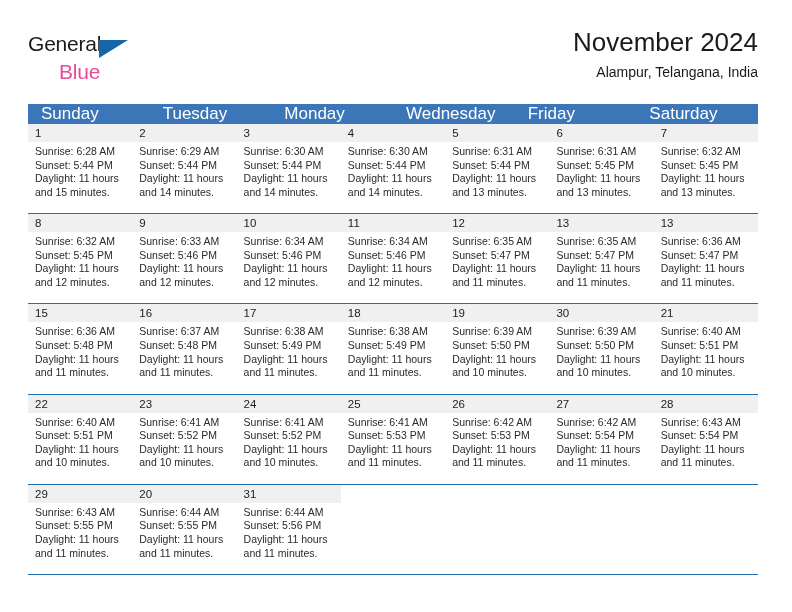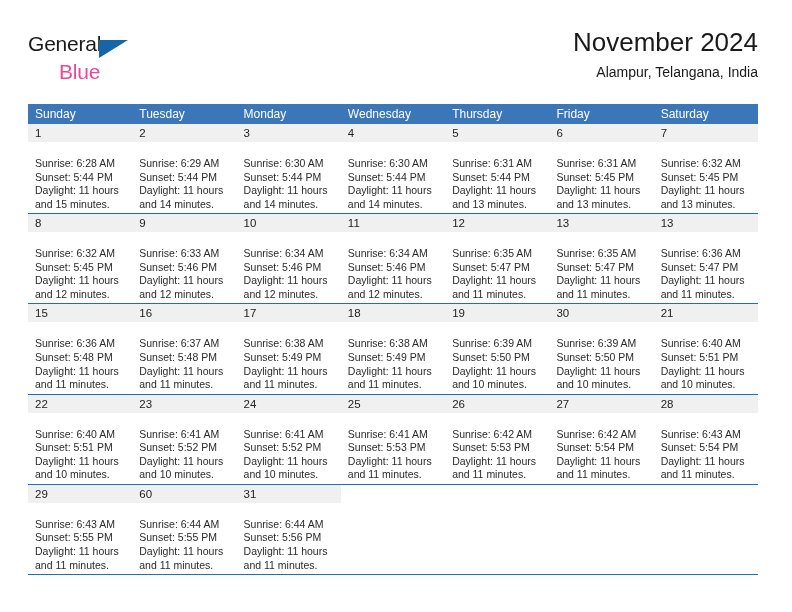--- a/index.html
+++ b/index.html
@@ -91,23 +91,23 @@
     width: 730px;
   }
   .weekday-row {
     display: flex;
     background: #3A76B8;
     height: 20px;
   }
   .weekday {
     flex: 1 1 0;
     color: #ffffff;
-    font-size: 12px;
+    font-size: 17px;
     line-height: 20px;
-    padding-left: 7px;
+    padding-left: 13px;
     box-sizing: border-box;
     white-space: nowrap;
     overflow: hidden;
   }
   .week-row {
     border-top: 1.6px solid #1F6FB2;
     display: flex;
     height: 89.2px;
   }
   .week-row.first {
@@ -125,21 +125,21 @@
     font-size: 11.5px;
     color: #222222;
     line-height: 18px;
     padding-left: 7px;
     box-sizing: border-box;
   }
   .daycell.empty .daynum-strip {
     background: #ffffff;
   }
   .cell-body {
-    padding: 15px 4px 0 7px;
+    padding: 3px 4px 0 7px;
   }
   .cell-line {
     font-size: 10.5px;
     color: #2a2a2a;
     line-height: 13.6px;
     white-space: nowrap;
   }
   .bottom-rule {
     border-top: 1.6px solid #1F6FB2;
     width: 730px;
@@ -164,21 +164,20 @@
     </div>
 
   </div>
 
   <div class="calendar">
     <div class="weekday-row">
       <div class="weekday">Sunday</div>
       <div class="weekday">Tuesday</div>
       <div class="weekday">Monday</div>
       <div class="weekday">Wednesday</div>
-      <div class="weekday">Thursday</div>
       <div class="weekday">Friday</div>
       <div class="weekday">Saturday</div>
     </div>
     <div id="weeks-container">
         <div class="week-row first">
           <div class="daycell">
             <div class="daynum-strip">1</div>
             <div class="cell-body">
               <div class="cell-line">Sunrise: 6:28 AM</div>
               <div class="cell-line">Sunset: 5:44 PM</div>
@@ -440,21 +439,21 @@
           <div class="daycell">
             <div class="daynum-strip">29</div>
             <div class="cell-body">
               <div class="cell-line">Sunrise: 6:43 AM</div>
               <div class="cell-line">Sunset: 5:55 PM</div>
               <div class="cell-line">Daylight: 11 hours</div>
               <div class="cell-line">and 11 minutes.</div>
             </div>
           </div>
           <div class="daycell">
-            <div class="daynum-strip">60</div>
+            <div class="daynum-strip">20</div>
             <div class="cell-body">
               <div class="cell-line">Sunrise: 6:44 AM</div>
               <div class="cell-line">Sunset: 5:55 PM</div>
               <div class="cell-line">Daylight: 11 hours</div>
               <div class="cell-line">and 11 minutes.</div>
             </div>
           </div>
           <div class="daycell">
             <div class="daynum-strip">31</div>
             <div class="cell-body">

